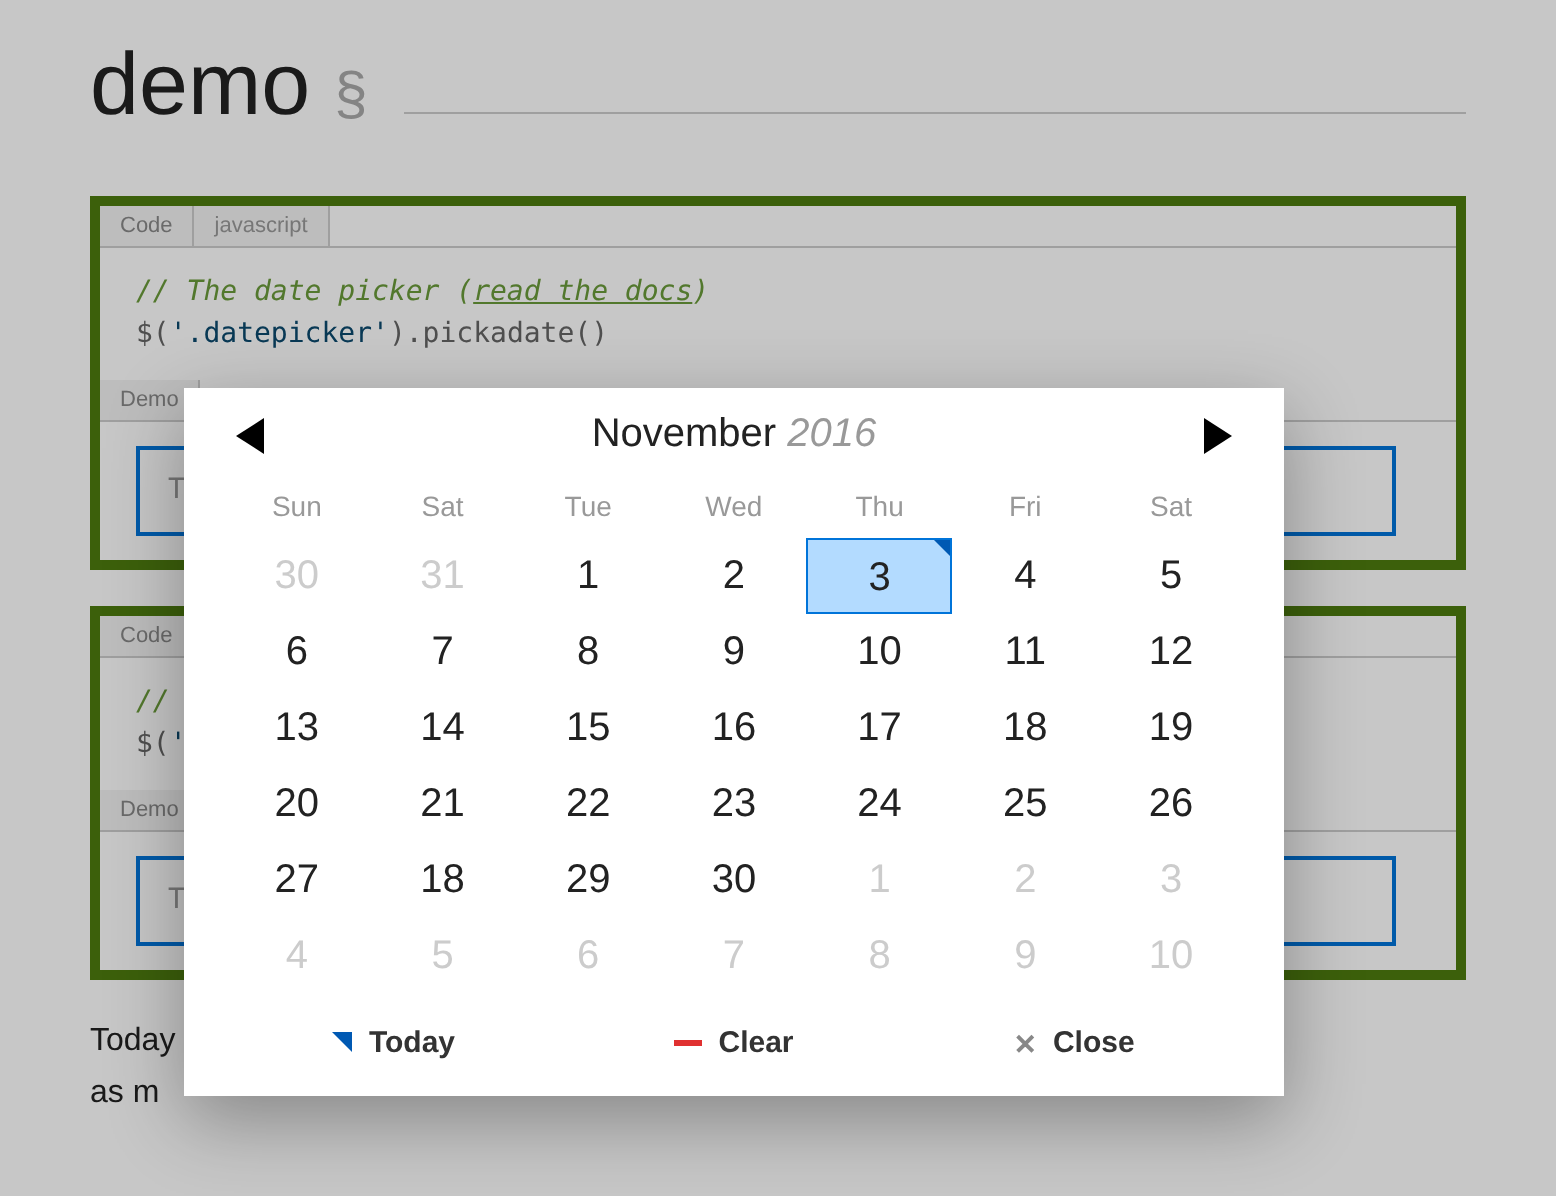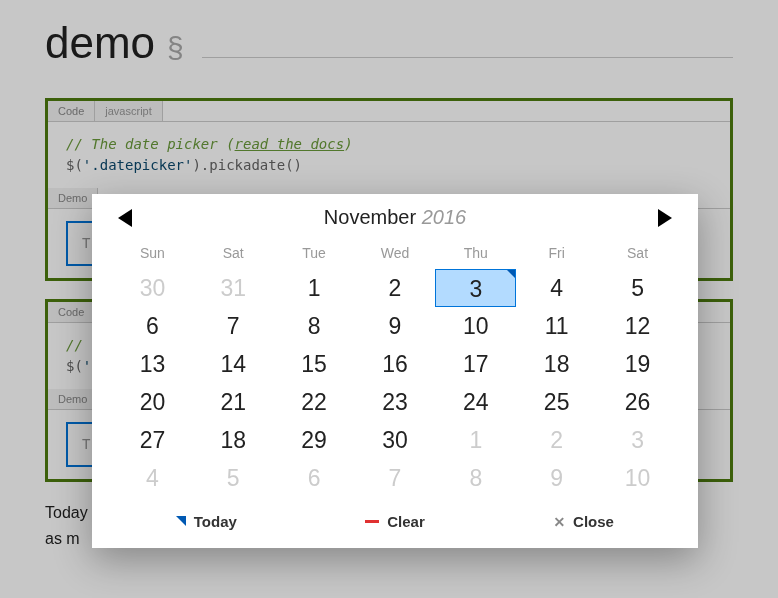--- a/index.html
+++ b/index.html
@@ -31,21 +31,21 @@
     font-size: 30px;
     color: #aaa;
     margin-left: 12px;
   }
   .heading .rule {
     flex: 1;
     border-bottom: 1px solid #ccc;
     margin-left: 18px;
   }
   .block {
-    border: 3px solid #4d7c0f;
+    border: 5px solid #4d7c0f;
     margin-bottom: 18px;
     background: #fff;
   }
   .tab-row {
     display: flex;
     border-bottom: 1px solid #ccc;
     font-size: 11px;
     color: #888;
   }
   .tab {
@@ -85,21 +85,21 @@
     position: absolute;
     inset: 0;
     background: rgba(0,0,0,0.22);
   }
 
   
   .picker {
     position: absolute;
     top: 194px;
     left: 92px;
-    width: 606px;
+    width: 550px;
     background: #fff;
     box-shadow: 0 12px 36px rgba(0,0,0,0.32);
     padding: 12px 20px 18px 20px;
     font-family: "Helvetica Neue", Helvetica, Arial, sans-serif;
   }
   .picker-header {
     display: flex;
     align-items: center;
     justify-content: space-between;
     padding: 0 6px 8px 6px;
@@ -127,21 +127,21 @@
     table-layout: fixed;
     text-align: center;
   }
   .cal-table th {
     font-weight: 400;
     font-size: 14px;
     color: #999;
     padding: 8px 0;
   }
   .cal-table td {
-    font-size: 23px;
+    font-size: 20px;
     color: #222;
     padding: 0;
   }
   .day-cell {
     height: 38px;
     line-height: 38px;
     cursor: pointer;
     position: relative;
   }
   .day-outside { color: #ccc; }

